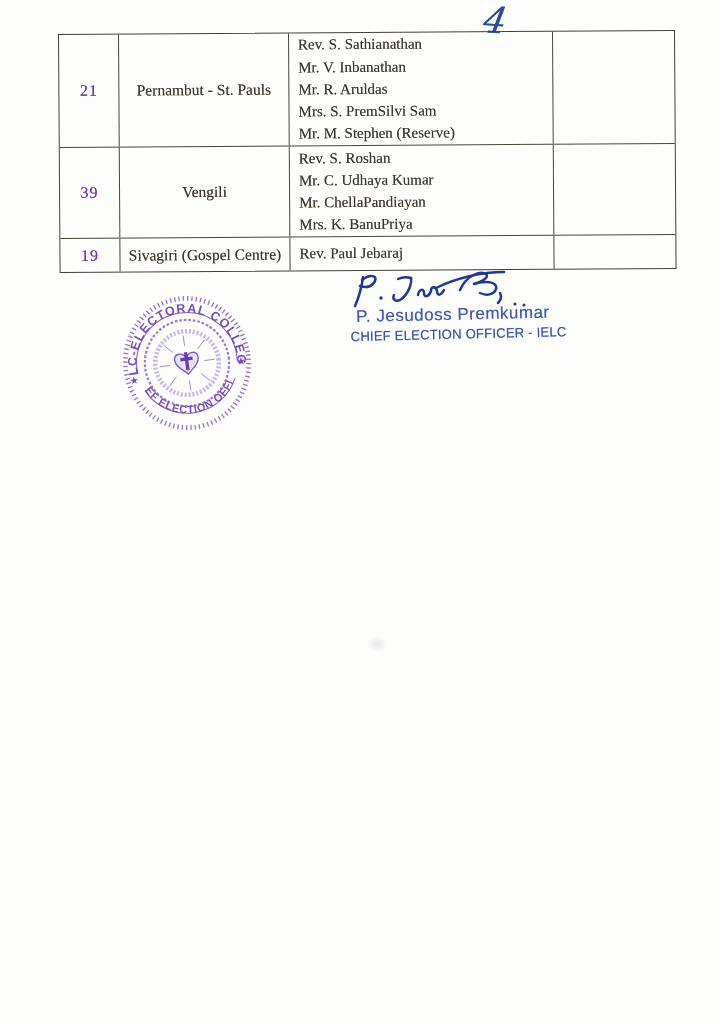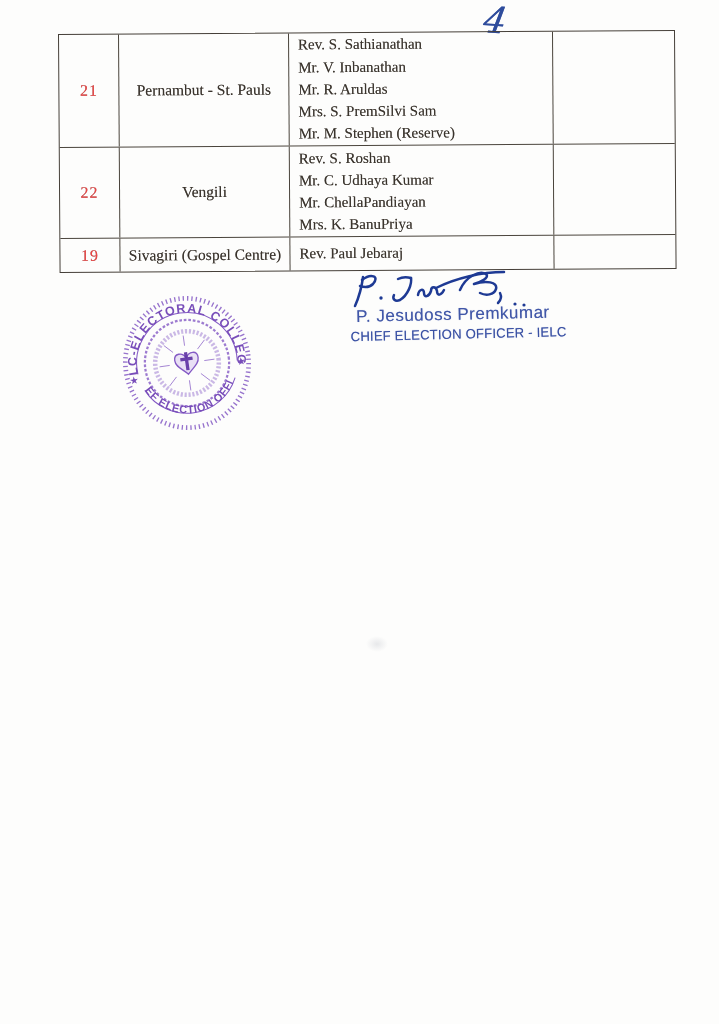--- a/index.html
+++ b/index.html
@@ -27,21 +27,21 @@
     box-sizing:border-box;
   }
   .doc-row{display:grid;grid-template-columns:60px 170px 264px 123px;}
   .doc-row:nth-child(1){height:112px;}
   .doc-row:nth-child(2){height:90px;}
   .doc-row:nth-child(3){height:33px;}
   .doc-row:not(:last-child){border-bottom:1.5px solid #4a443c;}
   .doc-cell{box-sizing:border-box;overflow:hidden;}
   .doc-cell:not(:last-child){border-right:1.5px solid #4a443c;}
   .c-serial{display:flex;align-items:center;justify-content:center;
-    font-size:16px;color:#ef4444;letter-spacing:1px;
+    font-size:16px;color:#6d28d9;letter-spacing:1px;
     text-shadow:0 0 .5px rgba(58,52,45,.6);}
   .c-church{display:flex;align-items:center;justify-content:center;text-align:center;
     font-size:15.5px;color:#3a342d;padding:0 4px;
     text-shadow:0 0 .5px rgba(58,52,45,.6);}
   .c-names{display:flex;flex-direction:column;justify-content:center;
     padding-left:9px;font-size:15px;color:#3a342d;line-height:22.2px;
     text-shadow:0 0 .5px rgba(58,52,45,.6);}
   .c-empty{background:transparent;}
   
   .stamp{
@@ -89,21 +89,21 @@
         <div class="doc-cell c-names">
           <div class="delegate-name">Rev. S. Sathianathan</div>
           <div class="delegate-name">Mr. V. Inbanathan</div>
           <div class="delegate-name">Mr. R. Aruldas</div>
           <div class="delegate-name">Mrs. S. PremSilvi Sam</div>
           <div class="delegate-name">Mr. M. Stephen (Reserve)</div>
         </div>
         <div class="doc-cell c-empty"></div>
       </div>
       <div class="doc-row">
-        <div class="doc-cell c-serial">22</div>
+        <div class="doc-cell c-serial">39</div>
         <div class="doc-cell c-church">Vengili</div>
         <div class="doc-cell c-names">
           <div class="delegate-name">Rev. S. Roshan</div>
           <div class="delegate-name">Mr. C. Udhaya Kumar</div>
           <div class="delegate-name">Mr. ChellaPandiayan</div>
           <div class="delegate-name">Mrs. K. BanuPriya</div>
         </div>
         <div class="doc-cell c-empty"></div>
       </div>
       <div class="doc-row">

